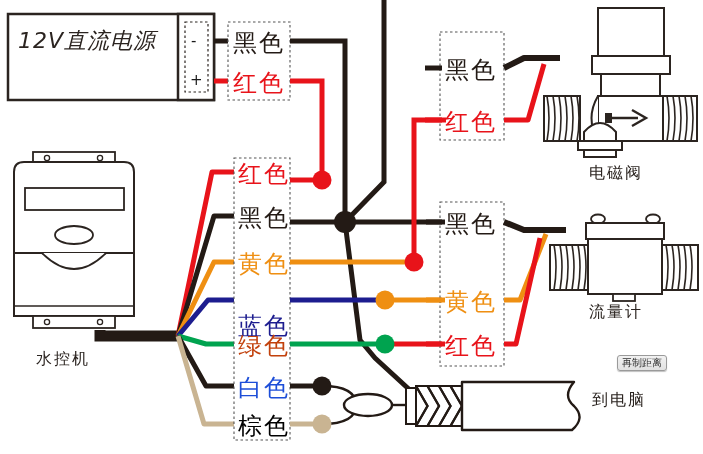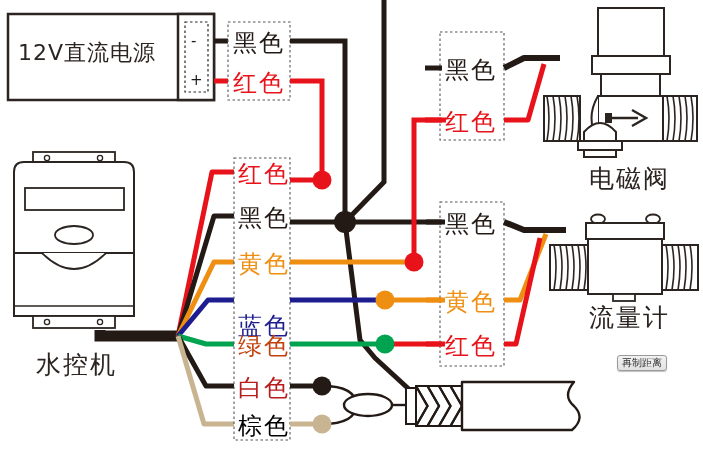--- a/index.html
+++ b/index.html
@@ -27,23 +27,24 @@
     font-family: "DejaVu Sans", "Liberation Sans", sans-serif;
     white-space: nowrap;
     line-height: 1;
     letter-spacing: 1px;
   }
   .wire-label {
     font-size: 24px;
     letter-spacing: 2px;
   }
   .part-label {
-    font-size: 25px;
+    font-size: 16px;
     color: #2b2420;
     letter-spacing: 2px;
+    font-family: Liberation Mono, monospace;
   }
   .psu-label {
     font-size: 22px;
     color: #2b2420;
     letter-spacing: 1px;
   }
   .term-sign {
     font-size: 15px;
     color: #1a1a1a;
     font-family: "DejaVu Sans", "Liberation Sans", sans-serif;
@@ -222,42 +223,43 @@
 
       <rect x="416" y="386" width="46" height="40" fill="#ffffff" stroke="#231a15" stroke-width="2"></rect>
       <path d="M 416 386 L 427.5 406 L 416 426 M 427.5 386 L 439 406 L 427.5 426 M 439 386 L 450.5 406 L 439 426 M 450.5 386 L 462 406 L 450.5 426" fill="none" stroke="#231a15" stroke-width="2.2"></path>
       <path d="M 416 426 L 427.5 406 L 416 386 M 427.5 426 L 439 406 L 427.5 386 M 439 426 L 450.5 406 L 439 386 M 450.5 426 L 462 406 L 450.5 386" fill="none" stroke="#231a15" stroke-width="2.2"></path>
 
       <path d="M 462 382 L 574 382 Q 562 396 574 406 Q 586 418 572 430 L 462 430 Z" fill="#ffffff" stroke="#231a15" stroke-width="2.4" stroke-linejoin="round"></path>
     </g>
 
   </svg>
 
-  <div class="lbl psu-label" style="left:18px; top:42px;">12V直流电源</div>
+  <div class="lbl psu-label" style="left:18px; top:30px;font-style:italic;">12V直流电源</div>
 
   <div class="lbl term-sign" style="left:191px; top:34px;">-</div>
   <div class="lbl term-sign" style="left:190px; top:73px;">+</div>
 
   <div class="lbl wire-label" style="left:233px; top:31px; color:#231a15;">黑色</div>
   <div class="lbl wire-label" style="left:233px; top:71px; color:#e8131a;">红色</div>
 
   <div class="lbl wire-label" style="left:238px; top:162px; color:#e8131a;">红色</div>
   <div class="lbl wire-label" style="left:238px; top:206px; color:#231a15;">黑色</div>
   <div class="lbl wire-label" style="left:238px; top:252px; color:#ef8f12;">黄色</div>
   <div class="lbl wire-label" style="left:238px; top:290px; color:#1d1d8f;margin-top:24px;">蓝色</div>
   <div class="lbl wire-label" style="left:238px; top:334px; color:#c2410c;">绿色</div>
-  <div class="lbl wire-label" style="left:238px; top:376px; color:#b91c1c;text-align:right;">白色</div>
+  <div class="lbl wire-label" style="left:238px; top:376px; color:#1d4ed8;text-align:right;">白色</div>
   <div class="lbl wire-label" style="left:238px; top:414px; color:#000000;">棕色</div>
 
   <div class="lbl wire-label" style="left:445px; top:58px; color:#231a15;">黑色</div>
   <div class="lbl wire-label" style="left:445px; top:110px; color:#e8131a;">红色</div>
 
   <div class="lbl wire-label" style="left:445px; top:212px; color:#231a15;">黑色</div>
   <div class="lbl wire-label" style="left:445px; top:290px; color:#ef8f12;">黄色</div>
   <div class="lbl wire-label" style="left:445px; top:334px; color:#e8131a;">红色</div>
 
   <div class="lbl part-label" style="left:589px; top:166px;">电磁阀</div>
   <div class="lbl part-label" style="left:589px; top:305px;">流量计</div>
   <div class="lbl part-label" style="left:36px; top:352px;">水控机</div>
+  <div class="lbl part-label" style="left:592px; top:393px;">到电脑</div>
 
   <div class="ui-button" style="left:617px; top:355px;">再制距离</div>
 
 </div>
 
 </body></html>

